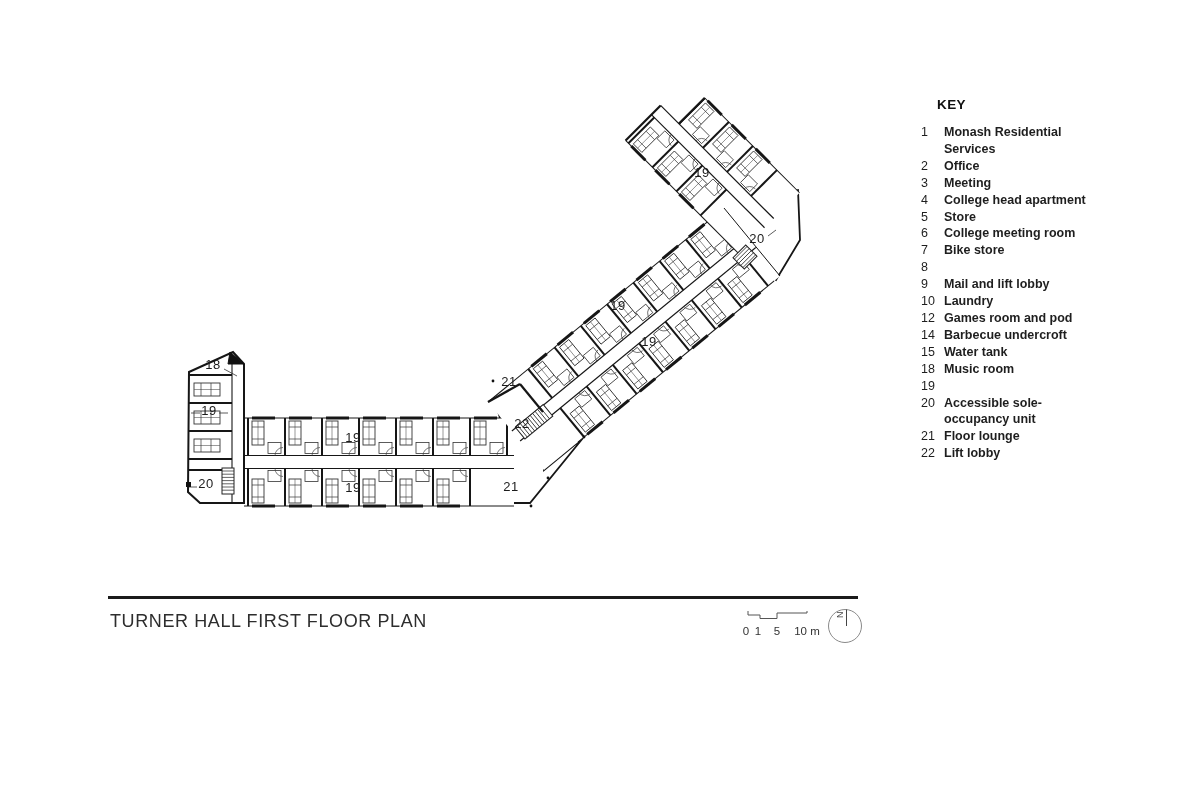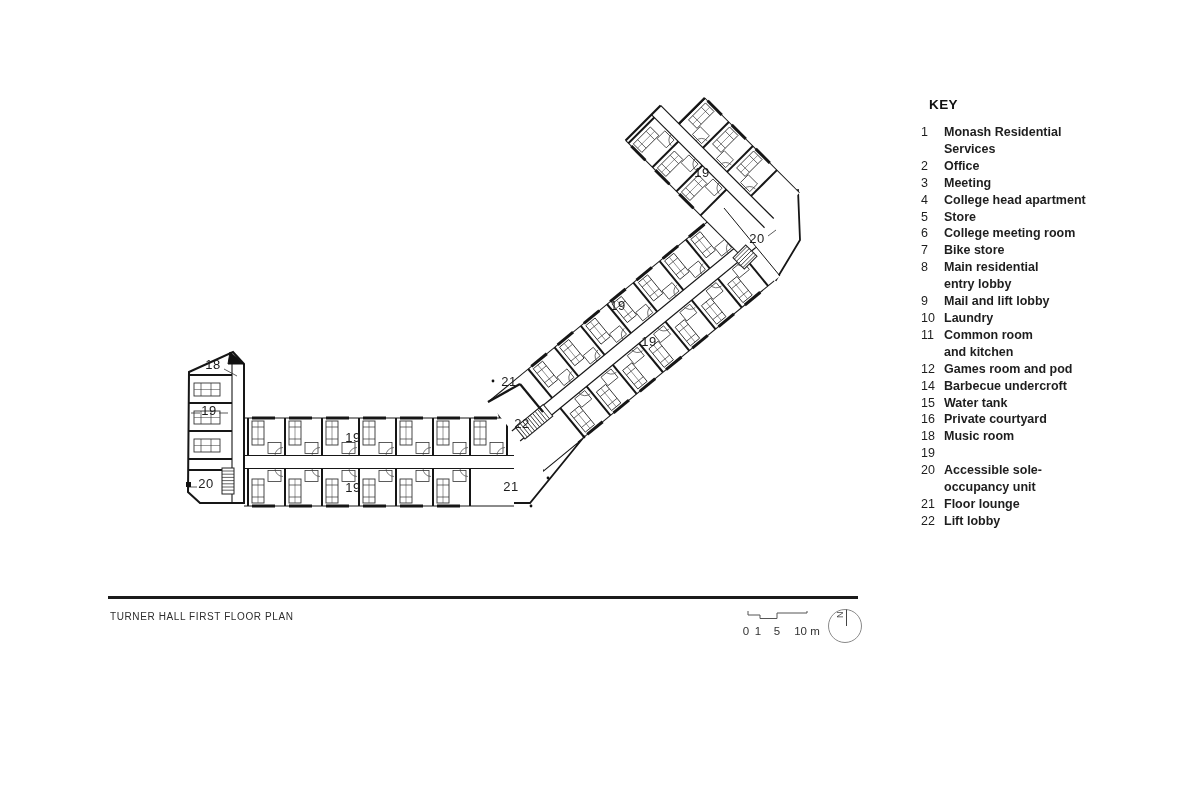--- a/index.html
+++ b/index.html
@@ -1,23 +1,23 @@
 <!DOCTYPE html>
 <html><head>
 <meta charset="utf-8">
 <style>
   html,body{margin:0;padding:0;background:#fff;}
   .page{position:relative;width:1199px;height:800px;background:#fff;overflow:hidden;
         font-family:"Liberation Sans","DejaVu Sans",sans-serif;}
   svg.plan{position:absolute;left:0;top:0;}
-  .plan-title{position:absolute;left:110px;top:611px;font-size:10px;letter-spacing:.6px;
+  .plan-title{position:absolute;left:110px;top:611px;font-size:18px;letter-spacing:.6px;
         color:#2d2d2d;white-space:nowrap;}
   .title-rule{position:absolute;left:108px;top:596px;width:750px;height:3px;background:#1b1b1b;}
   .key-panel{position:absolute;left:921px;top:97px;width:230px;color:#1e1e1e;}
-  .key-title{font-size:13.5px;font-weight:700;letter-spacing:.4px;margin:0 0 12px 8px;color:#111;}
+  .key-title{font-size:13.5px;font-weight:700;letter-spacing:.4px;margin:0 0 12px 16px;color:#111;}
   .key-row{display:flex;align-items:flex-start;font-size:12.5px;line-height:16.9px;}
   .key-num{width:23px;flex:0 0 23px;}
   .key-label{flex:1;font-weight:bold;}
   text{font-family:"Liberation Sans","DejaVu Sans",sans-serif;}
 </style>
 </head>
 <body>
 
 <div class="page">
 
@@ -457,66 +457,49 @@
           </div>
         </div>
         <div class="key-row">
           <div class="key-num">7</div>
           <div class="key-label">
             <div>Bike store</div>
           </div>
         </div>
         <div class="key-row">
           <div class="key-num">8</div>
-          <div class="key-label">
-            <div>Main residential</div>
-            <div>entry lobby</div>
-          </div>
         </div>
         <div class="key-row">
           <div class="key-num">9</div>
           <div class="key-label">
             <div>Mail and lift lobby</div>
           </div>
         </div>
         <div class="key-row">
           <div class="key-num">10</div>
           <div class="key-label">
             <div>Laundry</div>
           </div>
         </div>
         <div class="key-row">
-          <div class="key-num">11</div>
-          <div class="key-label">
-            <div>Common room</div>
-            <div>and kitchen</div>
-          </div>
-        </div>
-        <div class="key-row">
           <div class="key-num">12</div>
           <div class="key-label">
             <div>Games room and pod</div>
           </div>
         </div>
         <div class="key-row">
           <div class="key-num">14</div>
           <div class="key-label">
             <div>Barbecue undercroft</div>
           </div>
         </div>
         <div class="key-row">
           <div class="key-num">15</div>
           <div class="key-label">
             <div>Water tank</div>
-          </div>
-        </div>
-        <div class="key-row">
-          <div class="key-num">16</div>
-          <div class="key-label">
-            <div>Private courtyard</div>
           </div>
         </div>
         <div class="key-row">
           <div class="key-num">18</div>
           <div class="key-label">
             <div>Music room</div>
           </div>
         </div>
         <div class="key-row">
           <div class="key-num">19</div>

